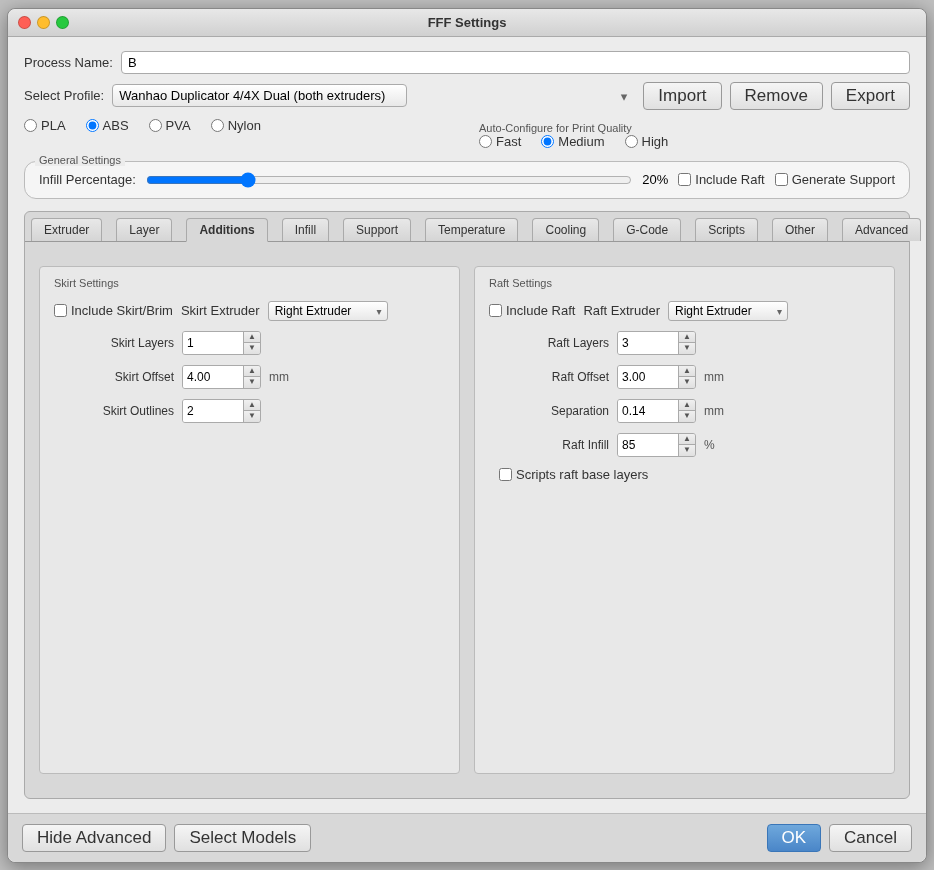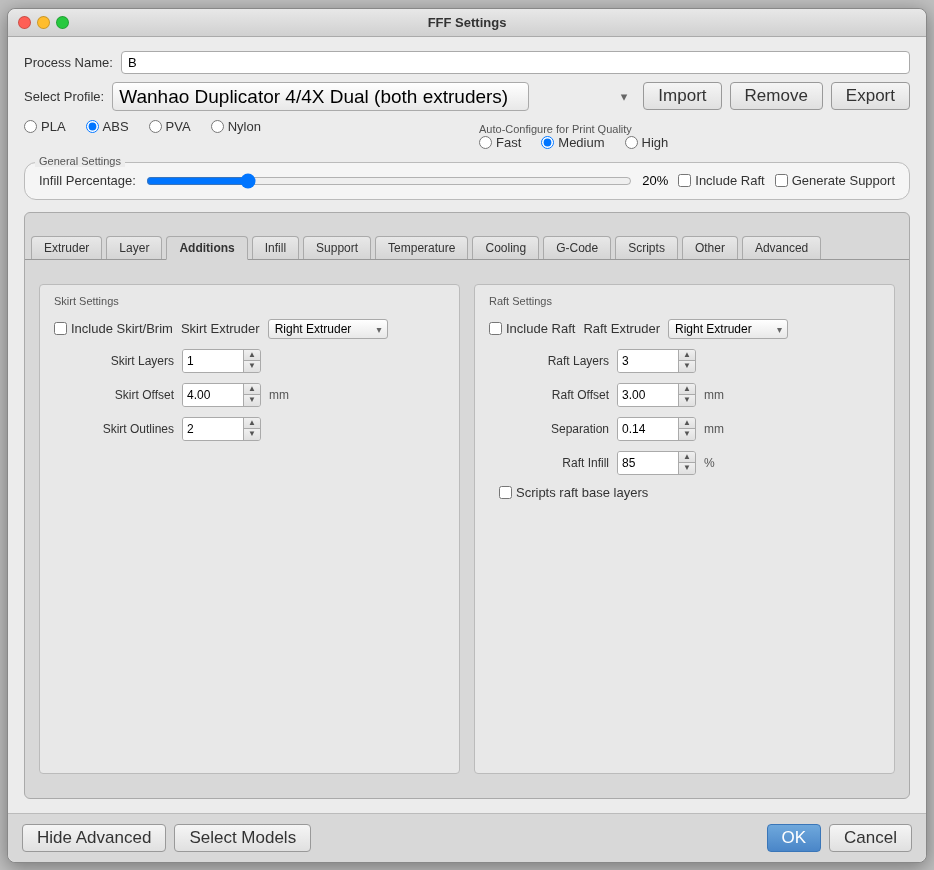--- a/index.html
+++ b/index.html
@@ -79,21 +79,21 @@
       font-size: 13px;
       outline: none;
     }
     .process-input { width: 100%; flex: 1; }
     .select-profile {
       flex: 1;
       border: 1px solid #aaa;
       border-radius: 4px;
       padding: 3px 20px 3px 6px;
       background: linear-gradient(to bottom, #fff, #e8e8e8);
-      font-size: 19px;
+      font-size: 13px;
       appearance: none;
       -webkit-appearance: none;
       cursor: pointer;
       position: relative;
     }
     .select-wrapper {
       position: relative;
       flex: 1;
     }
     .select-wrapper::after {
@@ -175,22 +175,22 @@
       border-radius: 6px;
       background: #d8d8d8;
       flex: 1;
       display: flex;
       flex-direction: column;
       margin-top: 4px;
     }
     .tabs-bar {
       display: flex;
       border-bottom: 1px solid #999;
-      padding: 23px 6px 0;
-      gap: 4px;
+      padding: 6px 6px 0;
+      gap: 14px;
       background: transparent;
     }
     .tab {
       padding: 4px 12px;
       border-radius: 4px 4px 0 0;
       border: 1px solid #aaa;
       border-bottom: none;
       background: linear-gradient(to bottom, #e8e8e8, #d5d5d5);
       cursor: pointer;
       font-size: 12px;

